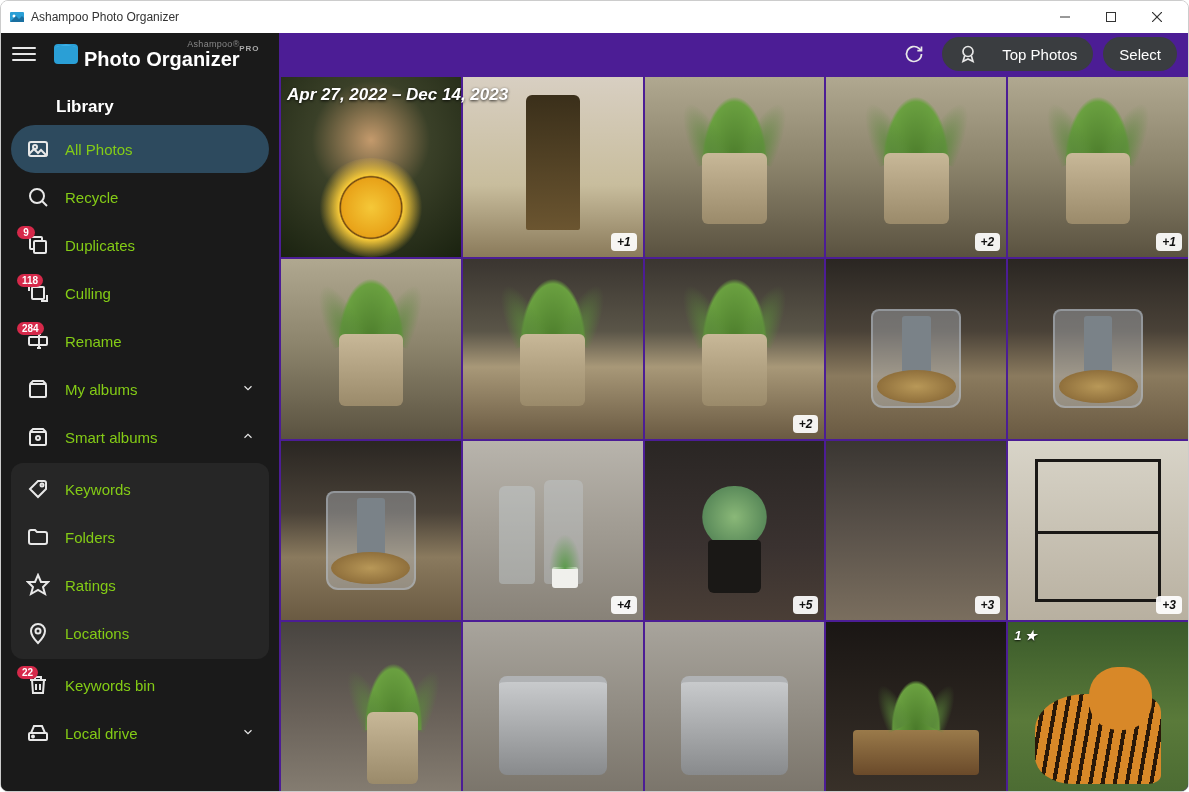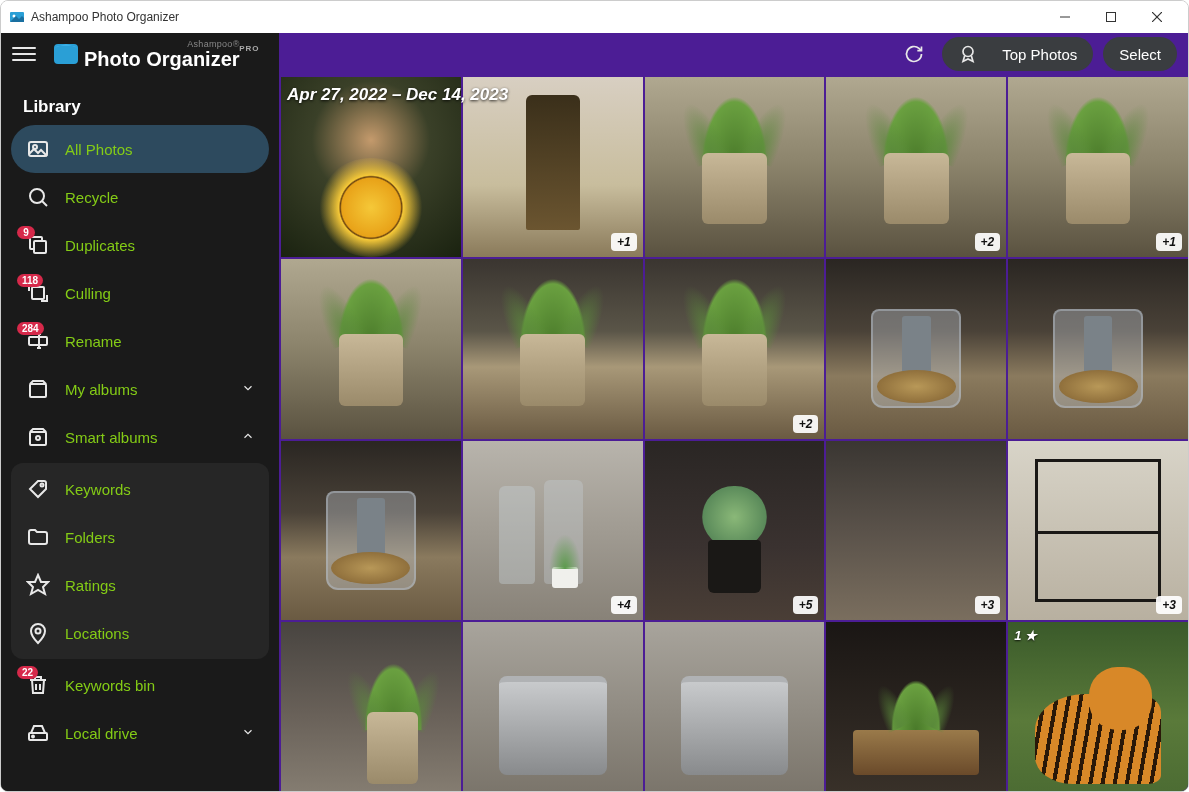--- a/index.html
+++ b/index.html
@@ -89,20 +89,21 @@
     overflow-y: auto;
     position: relative;
   }
   .sidebar::-webkit-scrollbar { width: 4px; }
   .sidebar::-webkit-scrollbar-thumb { background: #555; border-radius: 2px; }
 
   .section-title {
     font-size: 17px; font-weight: 600;
     padding: 12px 22px 8px;
     color: #fff;
+    margin-left: 33px;
   }
   .nav-item {
     display: flex; align-items: center;
     height: 48px;
     padding: 0 14px 0 14px;
     margin: 0 10px;
     border-radius: 24px;
     font-size: 15px;
     position: relative;
     gap: 14px;

